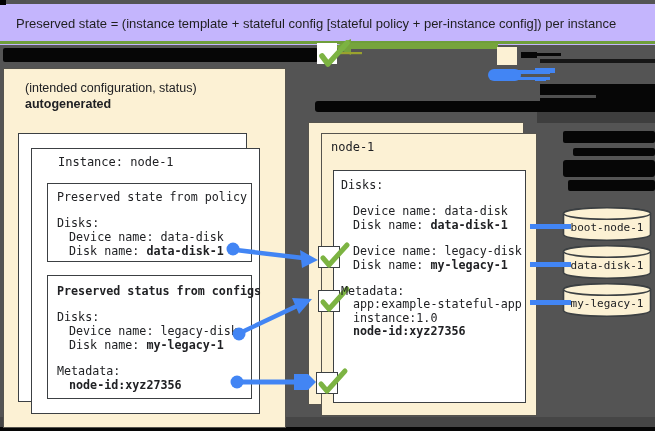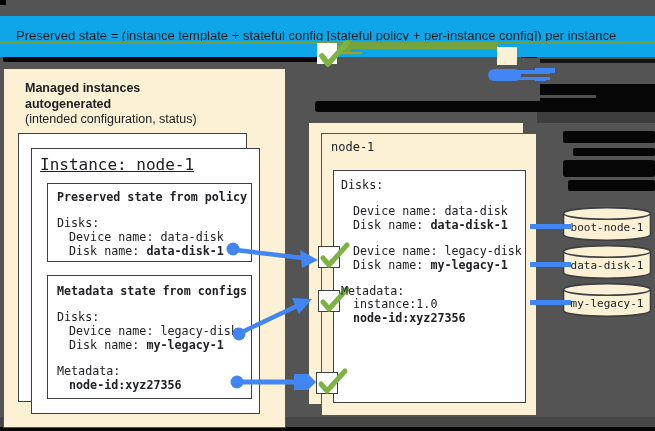--- a/index.html
+++ b/index.html
@@ -4,21 +4,21 @@
 <style>
   html,body{margin:0;padding:0;background:#2b2b2b;}
   .canvas{position:relative;width:655px;height:431px;background:#545454;overflow:hidden;
           font-family:"Liberation Sans",sans-serif;}
   .abs{position:absolute;}
   .mono{font-family:"DejaVu Sans Mono",monospace;color:#202124;}
   .sans{font-family:"Liberation Sans",sans-serif;color:#202124;}
   b{font-weight:700;}
 
   
-  .titlebar{left:0;top:16px;width:655px;height:41px;background:#0ea5e9;z-index:2;}
+  .titlebar{left:0;top:4px;width:655px;height:41px;background:#c4b5fd;z-index:2;}
   .titlebar span{position:absolute;left:16px;top:12px;font-size:13px;color:#1f1f1f;white-space:nowrap;}
   .green-rule{left:0;top:41px;width:655px;height:3px;background:#6f9e3b;z-index:2;}
   .corner-chip{left:0;top:0;width:6px;height:5px;background:#000;z-index:3;}
 
   
   .blk{background:#060606;z-index:1;}
   .bar-a{left:3px;top:48px;width:315px;height:14px;border-radius:2px;}
   .dash-b{left:521px;top:52px;width:16px;height:6px;}
   .dash-c{left:537px;top:53px;width:24px;height:3px;}
   .bar-d{left:540px;top:59px;width:115px;height:4px;background:#161616;}
@@ -51,21 +51,21 @@
   .cb2{left:318px;top:290px;width:20px;height:20px;}
   .cb3{left:316px;top:372px;width:20px;height:20px;}
 
   
   .panel{background:#FCF1D4;border:1px solid #56544e;z-index:2;}
   .left-panel{left:3px;top:68px;width:281px;height:358px;}
   .lp-head{left:25px;top:81px;z-index:3;font-size:12.5px;line-height:15.5px;}
   .whitebox{background:#ffffff;border:1.5px solid #3c4043;z-index:2;}
   .lp-back{left:18px;top:133px;width:227px;height:267px;}
   .lp-front{left:31px;top:148px;width:227px;height:264px;}
-  .instance-title{left:40px;top:155px;font-size:16px;z-index:3;text-decoration:underline;}
+  .instance-title{left:58px;top:155px;font-size:12px;z-index:3;}
   .innerbox{background:#ffffff;border:1.5px solid #3c4043;z-index:3;}
   .policy-box{left:47px;top:183px;width:203px;height:77px;}
   .configs-box{left:47px;top:275px;width:203px;height:122px;}
   .codeblock{z-index:4;font-size:11.7px;line-height:14px;}
   .pb-text{left:57px;top:190px;}
   .cb-text{left:57px;top:284px;}
   .ln{white-space:nowrap;}
   .ind{padding-left:12px;}
   .gap{margin-top:12px;}
 
@@ -121,57 +121,57 @@
   </svg>
   <div class="abs cream-chip"></div>
   <div class="abs checkbox cb-top">
     <svg width="36" height="32">
       <polyline points="7,17 13,25 32,4" fill="none" stroke="#7CB342" stroke-width="5.5" stroke-linecap="round" stroke-linejoin="round"></polyline>
     </svg>
   </div>
 
   <div class="abs panel left-panel"></div>
   <div class="abs lp-head sans">
-    <div style="font-weight:700">Managed instances</div>
+    <div>(intended configuration, status)</div>
     <div style="font-weight:700">autogenerated</div>
-    <div>(intended configuration, status)</div>
   </div>
   <div class="abs whitebox lp-back"></div>
   <div class="abs whitebox lp-front"></div>
   <div class="abs mono instance-title">Instance: node-1</div>
 
   <div class="abs innerbox policy-box"></div>
   <div class="abs mono codeblock pb-text">
-    <div class="ln" style="font-weight:700">Preserved state from policy</div>
+    <div class="ln" style="font-weight:400">Preserved state from policy</div>
     <div class="ln gap">Disks:</div>
     <div class="ln ind">Device name: data-disk</div>
     <div class="ln ind"><span>Disk name: </span><b>data-disk-1</b></div>
   </div>
 
   <div class="abs innerbox configs-box"></div>
   <div class="abs mono codeblock cb-text">
-    <div class="ln" style="font-weight:700">Metadata state from configs</div>
+    <div class="ln" style="font-weight:700">Preserved status from configs</div>
     <div class="ln gap">Disks:</div>
     <div class="ln ind">Device name: legacy-disk</div>
     <div class="ln ind"><span>Disk name: </span><b>my-legacy-1</b></div>
     <div class="ln gap">Metadata:</div>
     <div class="ln ind" style="font-weight:700">node-id:xyz27356</div>
   </div>
 
   <div class="abs panel rp-back"></div>
   <div class="abs panel rp-front"></div>
   <div class="abs mono node-title">node-1</div>
   <div class="abs whitebox rp-white"></div>
   <div class="abs mono codeblock rp-text">
     <div class="ln">Disks:</div>
     <div class="ln ind gap13">Device name: data-disk</div>
     <div class="ln ind"><span>Disk name: </span><b>data-disk-1</b></div>
     <div class="ln ind gap13">Device name: legacy-disk</div>
     <div class="ln ind"><span>Disk name: </span><b>my-legacy-1</b></div>
     <div class="ln gap13">Metadata:</div>
+    <div class="ln ind">app:example-stateful-app</div>
     <div class="ln ind">instance:1.0</div>
     <div class="ln ind" style="font-weight:700">node-id:xyz27356</div>
   </div>
 
   <div class="abs checkbox cb1">
     <svg width="34" height="28">
       <polyline points="6,15 12,22 30,2" fill="none" stroke="#7CB342" stroke-width="5" stroke-linecap="round" stroke-linejoin="round"></polyline>
     </svg>
   </div>
   <div class="abs checkbox cb2">

